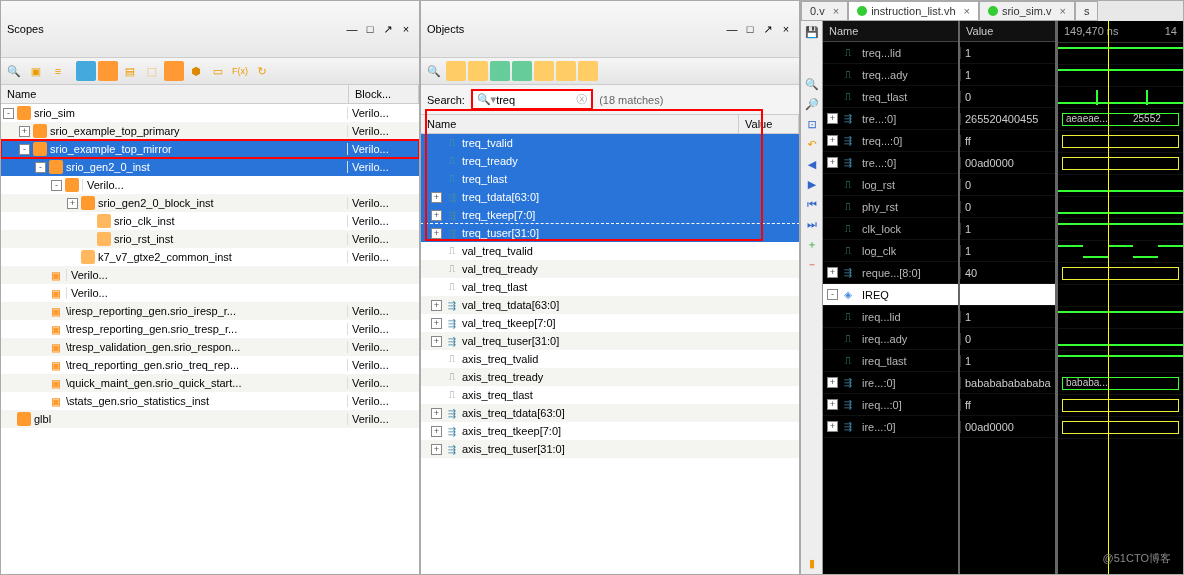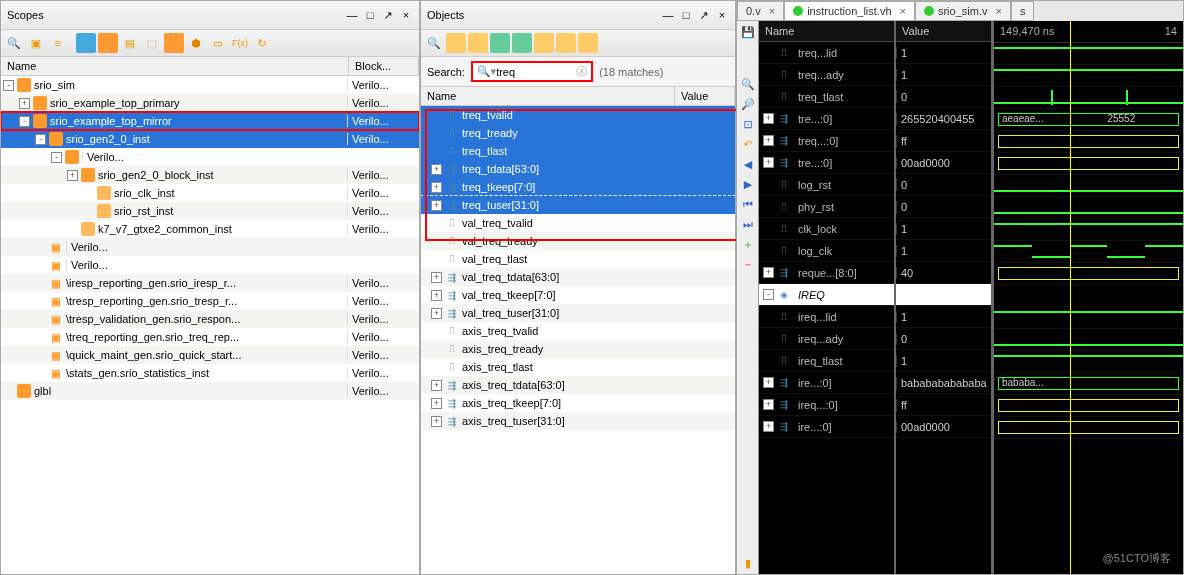--- a/index.html
+++ b/index.html
@@ -1,18 +1,18 @@
 <!DOCTYPE html>
 <html><head>
 <meta charset="utf-8">
 <style>
 * { box-sizing: border-box; margin: 0; padding: 0; font-family: Arial, sans-serif; font-size: 11px; }
 body { background: #e8e8e8; width: 1184px; height: 575px; display: flex; overflow: hidden; }
 .panel { background: #fff; border: 1px solid #aaa; display: flex; flex-direction: column; }
-.titlebar { background: linear-gradient(#f8f8f8,#e8e8e8); padding: 7px 6px; display: flex; align-items: center; justify-content: space-between; border-bottom: 1px solid #ccc; }
+.titlebar { background: linear-gradient(#f8f8f8,#e8e8e8); padding: 21px 6px; display: flex; align-items: center; justify-content: space-between; border-bottom: 1px solid #ccc; }
 .titlebar .controls { display: flex; gap: 4px; }
 .ctl { width: 14px; height: 14px; display: inline-flex; align-items: center; justify-content: center; cursor: pointer; }
 .toolbar { background: linear-gradient(#f5f5f5,#e5e5e5); padding: 3px; display: flex; gap: 2px; border-bottom: 1px solid #ccc; }
 .tbtn { width: 20px; height: 20px; border: 1px solid transparent; display: inline-flex; align-items: center; justify-content: center; cursor: pointer; border-radius: 2px; }
 .cols { display: flex; background: #eee; border-bottom: 1px solid #ccc; }
 .col { padding: 3px 6px; border-right: 1px solid #ccc; background: #f0f0f0; font-weight: normal; }
 .tree { flex: 1; overflow: auto; background: #fff; }
 .row { display: flex; align-items: center; height: 18px; padding: 0 2px; }
 .row:nth-child(even) { background: #f4f4f0; }
 .row.sel { background: #2874d8; color: #fff; }
@@ -38,21 +38,21 @@
 .tab .x { margin-left: 4px; color: #666; }
 .circ { width: 10px; height: 10px; border-radius: 50%; background: #3c3; display: inline-block; }
 .wave-body { flex: 1; display: flex; }
 .wave-tb { width: 22px; background: #eee; border-right: 1px solid #999; display: flex; flex-direction: column; gap: 2px; padding: 2px; }
 .wbtn { width: 18px; height: 18px; display: flex; align-items: center; justify-content: center; cursor: pointer; }
 .wh { background: #111; color: #ccc; padding: 4px 6px; border-bottom: 1px solid #444; }
 .wrow { display: flex; height: 22px; align-items: center; border-bottom: 1px solid #111; }
 .wrow .nm { flex: 1; padding: 0 4px; color: #b8b8b8; white-space: nowrap; overflow: hidden; }
 .wrow .vl { width: 100px; padding: 0 4px; border-left: 1px solid #333; color: #ccc; white-space: nowrap; overflow: hidden; }
 .wrow.inv { background: #fff; color: #000; }
-.wrow.inv .nm, .wrow.inv .vl { color: #000; font-style: italic; }
+.wrow.inv .nm, .wrow.inv .vl { color: #000; }
 .waveform { flex: 1; background: #000; position: relative; }
 .ruler { background: #000; color: #aaa; height: 22px; padding: 4px 6px; border-bottom: 1px solid #333; font-size: 10px; }
 .wf-row { height: 22px; position: relative; border-bottom: 1px solid #111; }
 .line-hi { position: absolute; left: 0; right: 0; top: 4px; height: 2px; background: #3f3; }
 .line-lo { position: absolute; left: 0; right: 0; bottom: 4px; height: 2px; background: #3f3; }
 .bus-shape { position: absolute; left: 4px; right: 4px; top: 4px; bottom: 4px; border: 1px solid #3f3; }
 .bus-yellow { border-color: #ee3; }
 .bus-lbl { position: absolute; left: 8px; top: 4px; color: #ccc; font-size: 10px; }
 .pulse { position: absolute; top: 3px; bottom: 3px; width: 2px; background: #3f3; }
 .redbox { position: absolute; border: 2px solid red; pointer-events: none; }
@@ -210,21 +210,21 @@
       <div class="row">
         <span class="spacer" style="width:0px"></span>
         <span style="width:14px"></span>
         <span class="ico cube"></span>
         <span class="name">glbl</span>
         <span class="val">Verilo...</span>
       </div>
     </div>
 </div>
 
-<div class="panel" style="width:316px;position:relative">
+<div class="panel" style="width:380px;position:relative">
   <div class="titlebar">
     <span>Objects</span>
     <div class="controls">
       <span class="ctl">—</span>
       <span class="ctl">□</span>
       <span class="ctl">↗</span>
       <span class="ctl">×</span>
     </div>
   </div>
   <div class="toolbar">

